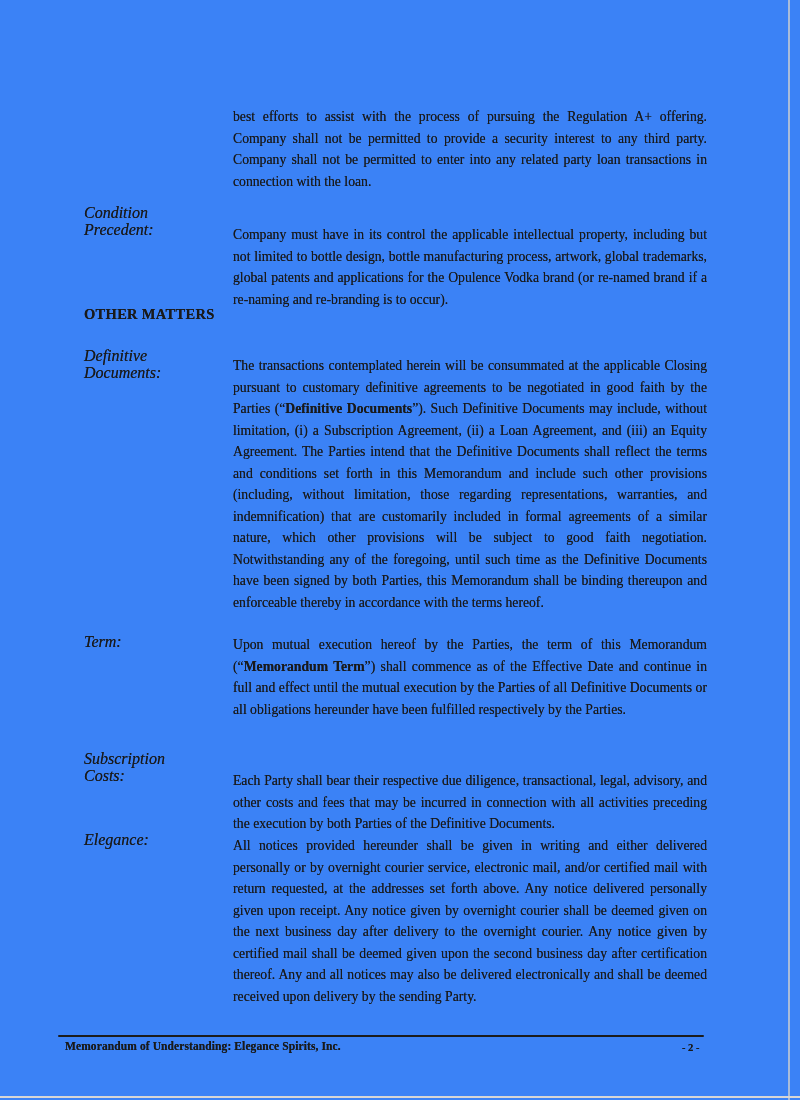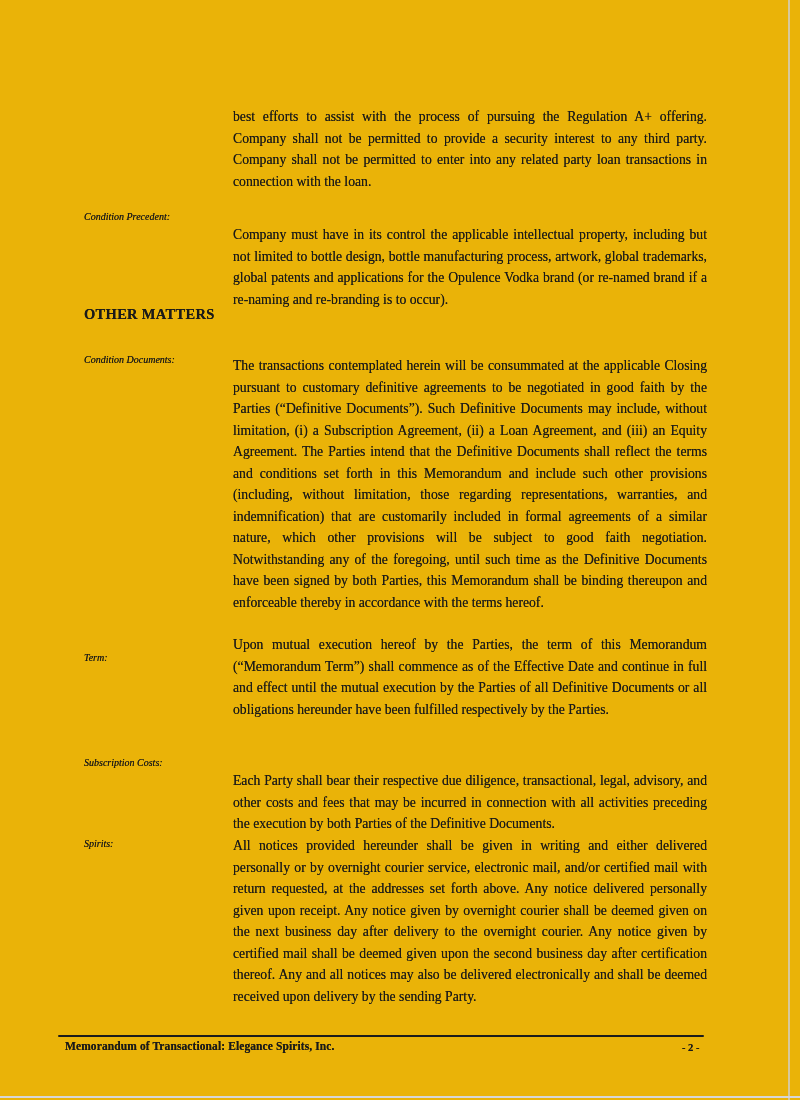--- a/index.html
+++ b/index.html
@@ -4,21 +4,21 @@
 <style>
   html, body {
     margin: 0;
     padding: 0;
     background: #ffffff;
   }
   .page {
     position: relative;
     width: 800px;
     height: 1100px;
-    background: #eab308;
+    background: #3b82f6;
     overflow: hidden;
     font-family: "Liberation Serif", serif;
     color: #1a1a1a;
   }
   
   .edge-right {
     position: absolute;
     top: 0;
     left: 788px;
     width: 2px;
@@ -37,35 +37,35 @@
   .row {
     position: absolute;
     left: 0;
     width: 800px;
   }
   .label-col {
     position: absolute;
     left: 84px;
     width: 118px;
     font-style: italic;
-    font-size: 10px;
-    line-height: 25px;
+    font-size: 16px;
+    line-height: 17px;
     text-shadow: 0 0 0.5px rgba(20,20,20,0.8);
   }
   .body-col {
     position: absolute;
     left: 233px;
     width: 474px;
     font-size: 13.7px;
     line-height: 21.5px;
     text-align: justify;
     text-shadow: 0 0 0.5px rgba(20,20,20,0.75);
   }
   .body-col span.b {
-    font-weight: normal;
+    font-weight: bold;
   }
   .heading {
     position: absolute;
     left: 84px;
     font-weight: bold;
     font-size: 14.5px;
     letter-spacing: 0.3px;
     text-shadow: 0 0 0.5px rgba(20,20,20,0.85);
   }
   .footer-rule {
@@ -105,38 +105,38 @@
   </div>
 
   <div class="row" style="top:204px">
     <div class="label-col" style="top:0">Condition Precedent:</div>
     <div class="body-col" style="top:20px"><span>Company must have in its control the applicable intellectual property, including but not limited to bottle design, bottle manufacturing process, artwork, global trademarks, global patents and applications for the Opulence Vodka brand (or re-named brand if a re-naming and re-branding is to occur).</span></div>
   </div>
 
   <div class="heading" style="top:306px">OTHER MATTERS</div>
 
   <div class="row" style="top:347px">
-    <div class="label-col" style="top:0">Condition Documents:</div>
+    <div class="label-col" style="top:0">Definitive Documents:</div>
     <div class="body-col" style="top:8px"><span>The transactions contemplated herein will be consummated at the applicable Closing pursuant to customary definitive agreements to be negotiated in good faith by the Parties (“</span><span class="b">Definitive Documents</span><span>”). Such Definitive Documents may include, without limitation, (i) a Subscription Agreement, (ii) a Loan Agreement, and (iii) an Equity Agreement. The Parties intend that the Definitive Documents shall reflect the terms and conditions set forth in this Memorandum and include such other provisions (including, without limitation, those regarding representations, warranties, and indemnification) that are customarily included in formal agreements of a similar nature, which other provisions will be subject to good faith negotiation. Notwithstanding any of the foregoing, until such time as the Definitive Documents have been signed by both Parties, this Memorandum shall be binding thereupon and enforceable thereby in accordance with the terms hereof.</span></div>
   </div>
 
   <div class="row" style="top:629px">
-    <div class="label-col" style="top:16px">Term:</div>
+    <div class="label-col" style="top:4px">Term:</div>
     <div class="body-col" style="top:5px"><span>Upon mutual execution hereof by the Parties, the term of this Memorandum (“</span><span class="b">Memorandum Term</span><span>”) shall commence as of the Effective Date and continue in full and effect until the mutual execution by the Parties of all Definitive Documents or all obligations hereunder have been fulfilled respectively by the Parties.</span></div>
   </div>
 
   <div class="row" style="top:750px">
     <div class="label-col" style="top:0">Subscription Costs:</div>
     <div class="body-col" style="top:20px"><span>Each Party shall bear their respective due diligence, transactional, legal, advisory, and other costs and fees that may be incurred in connection with all activities preceding the execution by both Parties of the Definitive Documents.</span></div>
   </div>
 
   <div class="row" style="top:831px">
-    <div class="label-col" style="top:0">Spirits:</div>
+    <div class="label-col" style="top:0">Elegance:</div>
     <div class="body-col" style="top:4px"><span>All notices provided hereunder shall be given in writing and either delivered personally or by overnight courier service, electronic mail, and/or certified mail with return requested, at the addresses set forth above. Any notice delivered personally given upon receipt. Any notice given by overnight courier shall be deemed given on the next business day after delivery to the overnight courier. Any notice given by certified mail shall be deemed given upon the second business day after certification thereof. Any and all notices may also be delivered electronically and shall be deemed received upon delivery by the sending Party.</span></div>
   </div>
 
   <div class="footer-rule"></div>
-  <div class="footer-left">Memorandum of Transactional: Elegance Spirits, Inc.</div>
+  <div class="footer-left">Memorandum of Understanding: Elegance Spirits, Inc.</div>
   <div class="footer-page">- 2 -</div>
 
   <div class="edge-right"></div>
   <div class="edge-bottom"></div>
 </div>
 
 </body></html>

